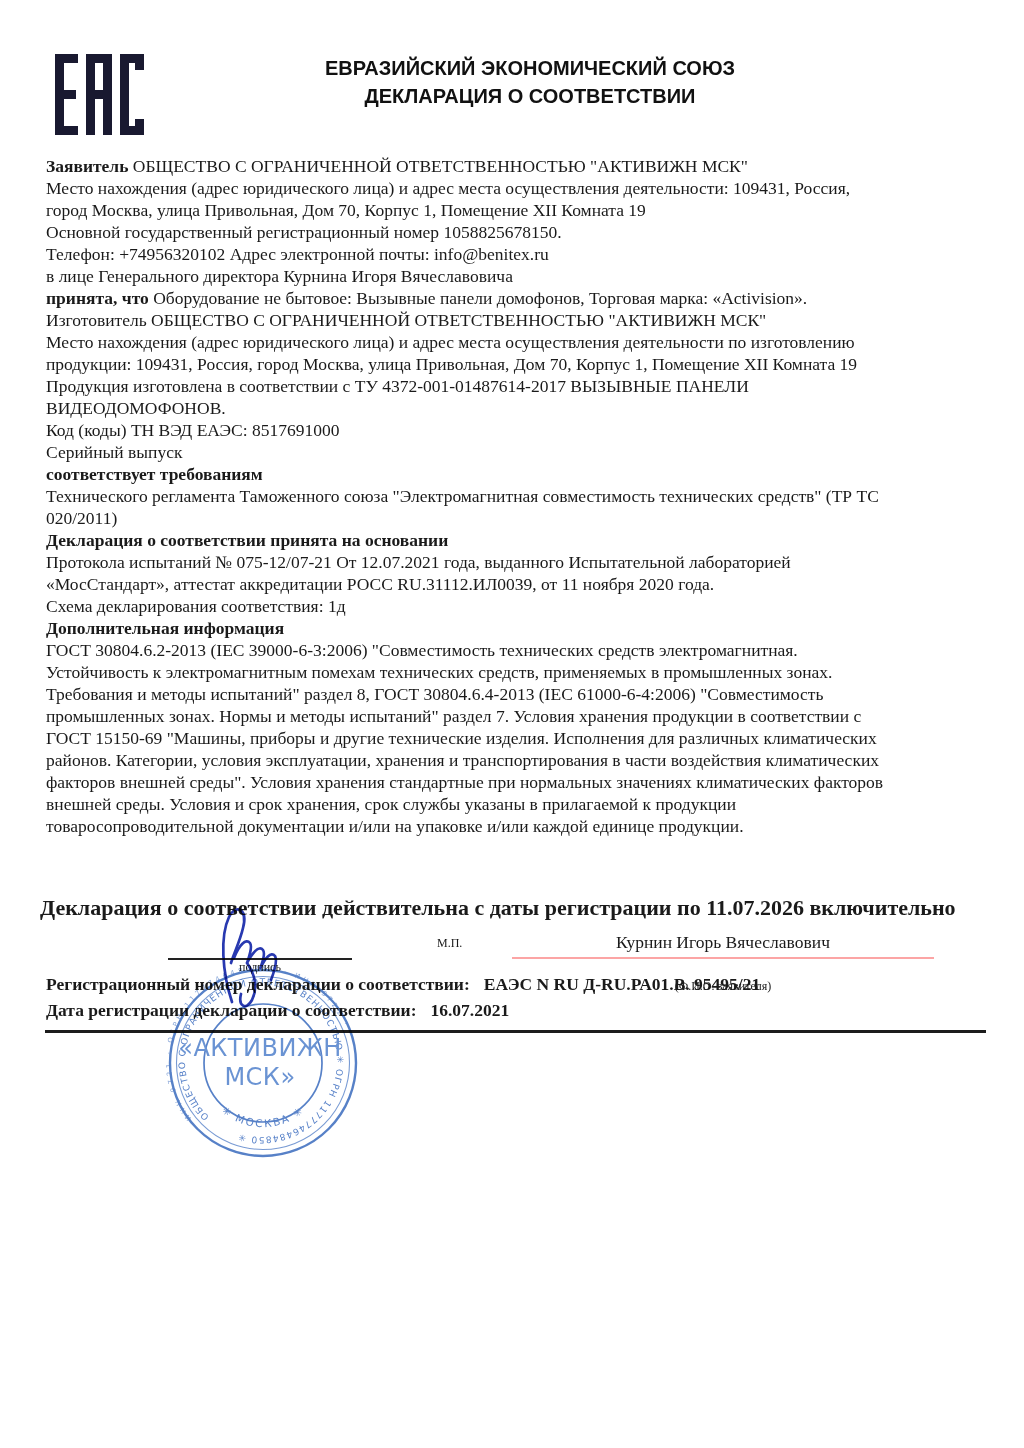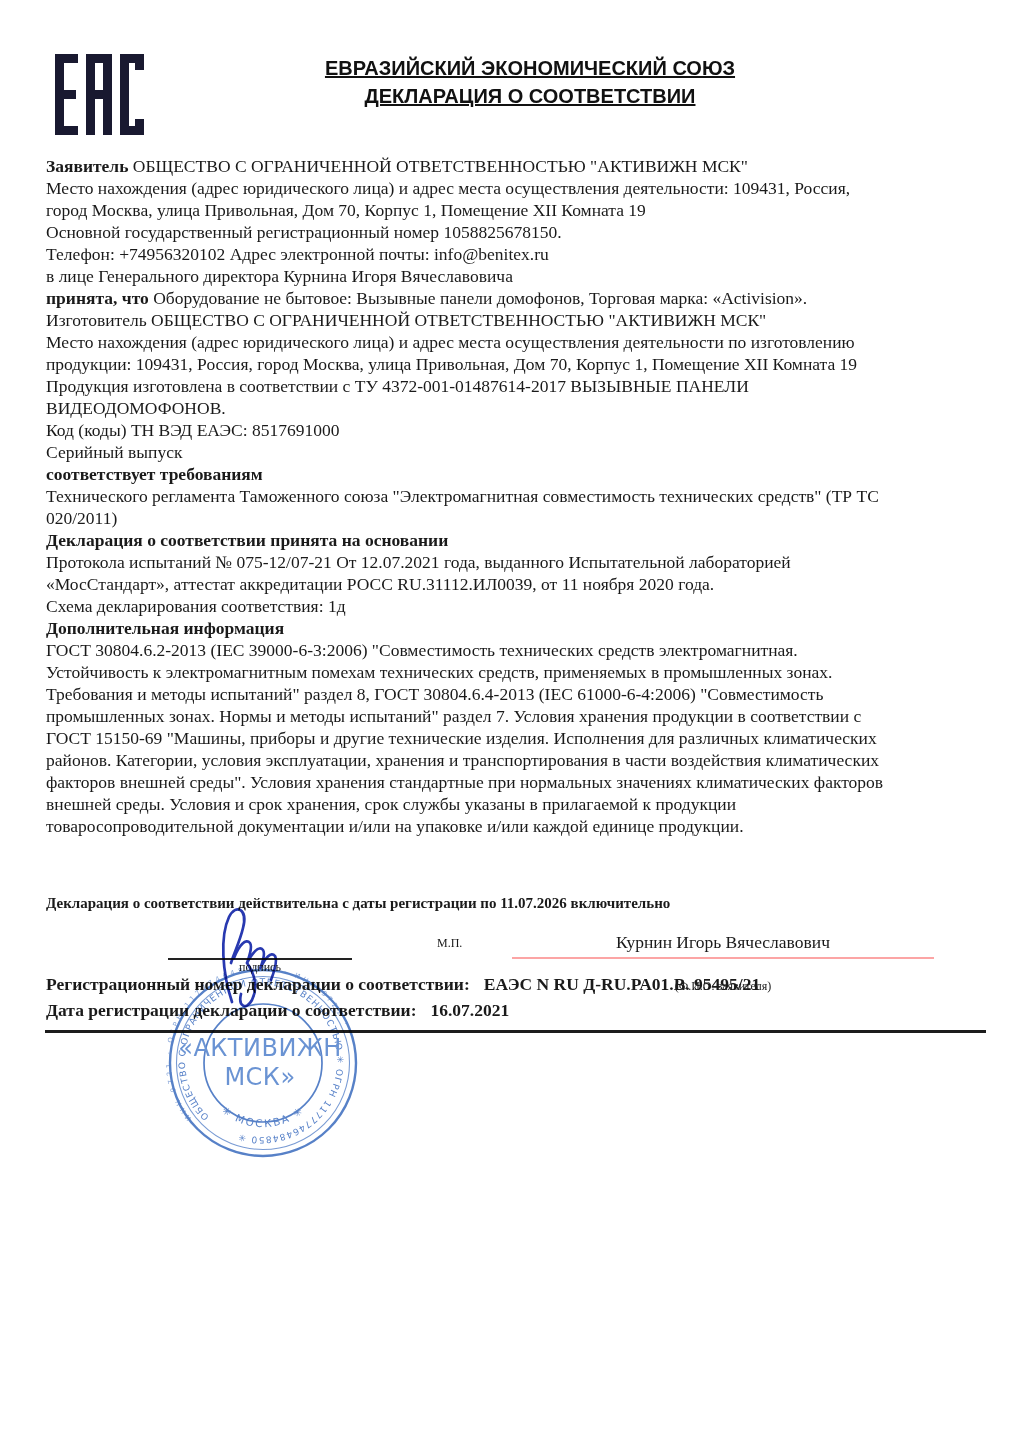--- a/index.html
+++ b/index.html
@@ -6,33 +6,33 @@
   .page{
     position:relative;width:1024px;height:1448px;background:#ffffff;
     overflow:hidden;font-family:"Liberation Serif", serif;color:#1a1a1a;
   }
   
   .eac-logo{position:absolute;left:55px;top:54px;width:89px;height:81px;}
   
   .doc-title{
     position:absolute;left:250px;top:54px;width:560px;text-align:center;
     font-family:"Liberation Sans", sans-serif;font-weight:bold;
-    font-size:20px;line-height:28px;color:#111;text-decoration:underline;
+    font-size:20px;line-height:28px;color:#111;
   }
   
   .body-text{
     position:absolute;left:46px;top:155px;width:945px;
     font-size:17.5px;line-height:22px;
   }
   .body-text .line{white-space:nowrap;}
   .body-text .line.b{font-weight:bold;}
   .body-text .line b{font-weight:bold;}
   .validity-line{
-    position:absolute;left:46px;top:895px;width:945px;
-    font-size:15px;font-weight:bold;
+    position:absolute;left:40px;top:895px;width:945px;
+    font-size:22px;font-weight:bold;
   }
   
   .sig-line-left{
     position:absolute;left:168px;top:944px;width:184px;height:14px;
     border-bottom:2px solid #222;
   }
   .podpis-label{
     position:absolute;left:168px;top:960px;width:184px;text-align:center;
     font-size:12px;color:#222;
   }

